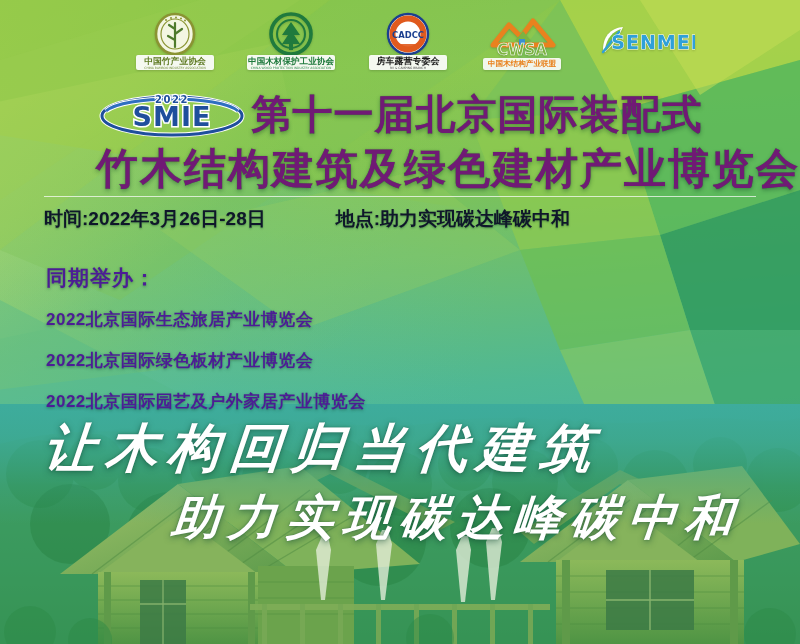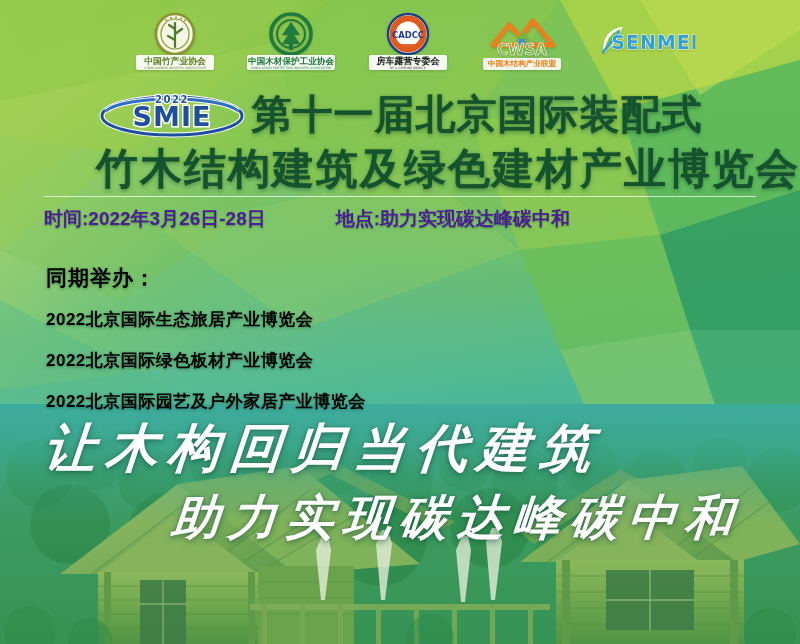--- a/index.html
+++ b/index.html
@@ -69,21 +69,21 @@
     position:absolute;left:0;right:0;top:88px;
     text-align:center;
   }
   .title-row1{
     display:flex;align-items:center;justify-content:center;gap:6px;
     height:52px;
   }
   .smie-logo{flex:0 0 auto;}
   .smie-logo svg{display:block;}
   .title-cn1,.title-cn2{
-    color:#14532d;
+    color:#701a75;
     font-weight:bold;
     font-size:40px;
     line-height:1;
     letter-spacing:1px;
     text-shadow:0 2px 4px rgba(20,70,40,.45), 0 0 1px rgba(20,70,40,.6);
     white-space:nowrap;
   }
   .title-cn2{
     display:block;
     font-size:42px;
@@ -95,29 +95,29 @@
   
   .divider{
     position:absolute;left:44px;right:44px;top:196px;
     height:1px;background:rgba(255,255,255,.70);
   }
 
   
   .meta-row{
     position:absolute;left:44px;top:206px;
     display:flex;align-items:center;gap:70px;
-    color:#4c1d95;font-size:19px;font-weight:bold;
+    color:#0f172a;font-size:19px;font-weight:bold;
     text-shadow:0 1px 2px rgba(20,70,40,.45);
     white-space:nowrap;
   }
 
   
   .concurrent{
     position:absolute;left:46px;top:264px;
-    color:#000000;
+    color:#4c1d95;
     text-shadow:0 1px 3px rgba(20,70,45,.5);
   }
   .concurrent-head{
     font-size:21px;font-weight:bold;letter-spacing:1px;margin-bottom:16px;
   }
   .concurrent-item{
     font-size:17px;margin-bottom:18px;letter-spacing:.5px;white-space:nowrap;font-weight:bold;
   }
 
   

